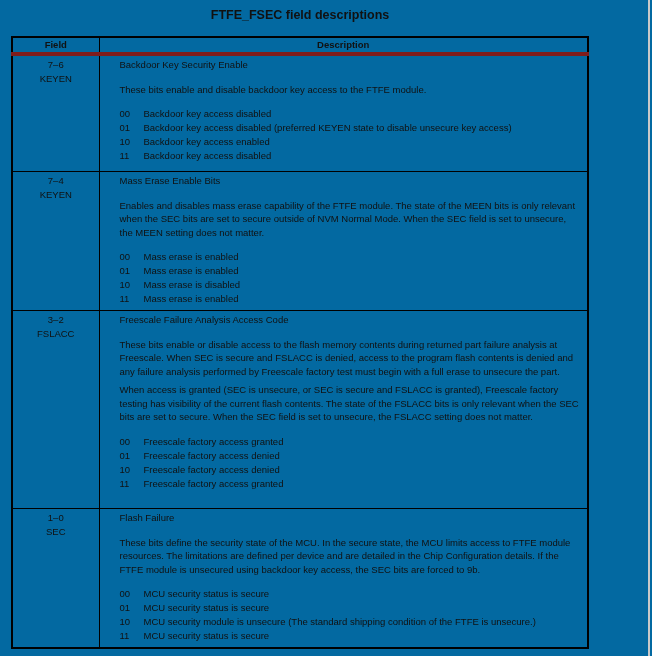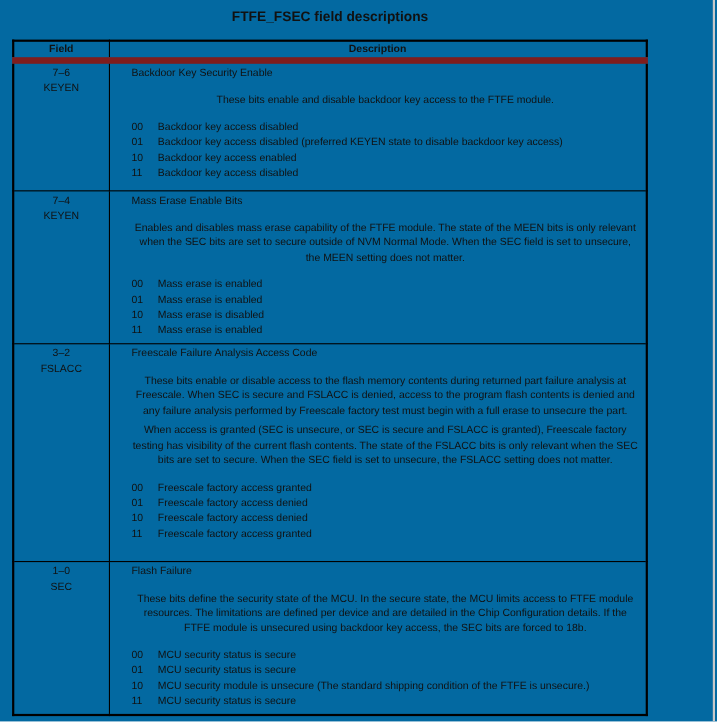--- a/index.html
+++ b/index.html
@@ -47,34 +47,34 @@
     border: 1px solid #000000;
     vertical-align: top;
     font-size: 9.5px;
   }
   table.fields thead th {
     height: 12px;
     padding: 1px 2px;
     font-weight: bold;
     text-align: center;
     line-height: 12px;
-    border-bottom: 6px solid #7f1d1d;
+    border-bottom: 4px solid #7f1d1d;
   }
   col.col-field { width: 87px; }
   td.field-cell {
     text-align: center;
     padding: 2px 2px 2px 2px;
     line-height: 13.5px;
   }
   td.desc-cell {
     padding: 2px 6px 3px 20px;
     line-height: 13.5px;
   }
   .desc-title { margin: 0 0 11px 0; }
-  .para { margin: 0 0 11px 0; text-align: center; }
+  .para { margin: 0 0 11px 0; }
   .para-tight { margin: 0 0 5px 0; }
   .opt { display: flex; line-height: 14px; }
   .opt .code {
     flex: 0 0 24px;
     display: inline-block;
   }
   .opt .mean { flex: 1 1 auto; }
   tr.row-keyen td { height: 110px; }
   tr.row-meen td { height: 133px; }
   tr.row-fslacc td { height: 192px; }
@@ -108,21 +108,21 @@
         <td class="desc-cell">
           <div class="desc-title">Backdoor Key Security Enable</div>
           <div class="para">These bits enable and disable backdoor key access to the FTFE module.</div>
           <div class="opts">
             <div class="opt">
               <span class="code">00</span>
               <span class="mean">Backdoor key access disabled</span>
             </div>
             <div class="opt">
               <span class="code">01</span>
-              <span class="mean">Backdoor key access disabled (preferred KEYEN state to disable backdoor key access)</span>
+              <span class="mean">Backdoor key access disabled (preferred KEYEN state to disable unsecure key access)</span>
             </div>
             <div class="opt">
               <span class="code">10</span>
               <span class="mean">Backdoor key access enabled</span>
             </div>
             <div class="opt">
               <span class="code">11</span>
               <span class="mean">Backdoor key access disabled</span>
             </div>
           </div>
@@ -188,21 +188,21 @@
         </td>
       </tr>
 
       <tr class="row-sec">
         <td class="field-cell">
           <div>1–0</div>
           <div>SEC</div>
         </td>
         <td class="desc-cell">
           <div class="desc-title">Flash Failure</div>
-          <div class="para">These bits define the security state of the MCU. In the secure state, the MCU limits access to FTFE module resources. The limitations are defined per device and are detailed in the Chip Configuration details. If the FTFE module is unsecured using backdoor key access, the SEC bits are forced to 18b.</div>
+          <div class="para">These bits define the security state of the MCU. In the secure state, the MCU limits access to FTFE module resources. The limitations are defined per device and are detailed in the Chip Configuration details. If the FTFE module is unsecured using backdoor key access, the SEC bits are forced to 9b.</div>
           <div class="opts">
             <div class="opt">
               <span class="code">00</span>
               <span class="mean">MCU security status is secure</span>
             </div>
             <div class="opt">
               <span class="code">01</span>
               <span class="mean">MCU security status is secure</span>
             </div>
             <div class="opt">

